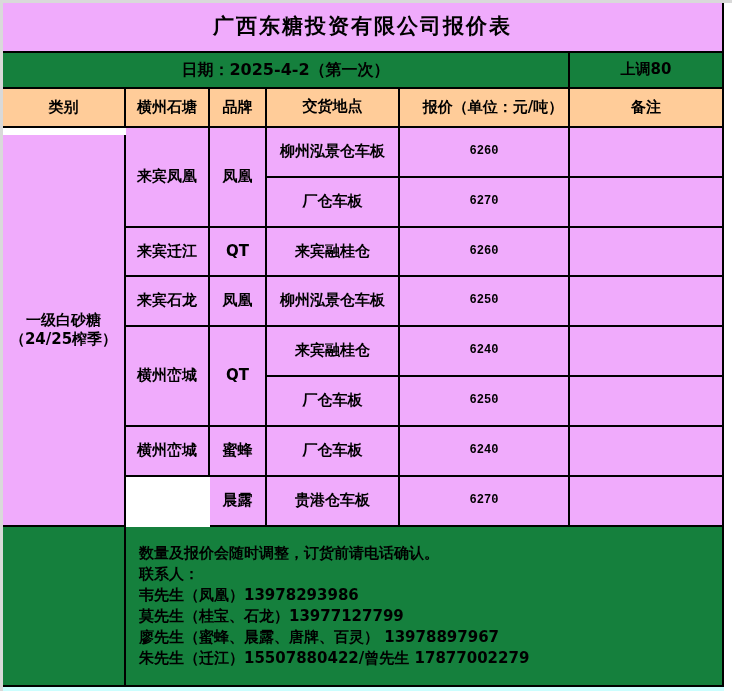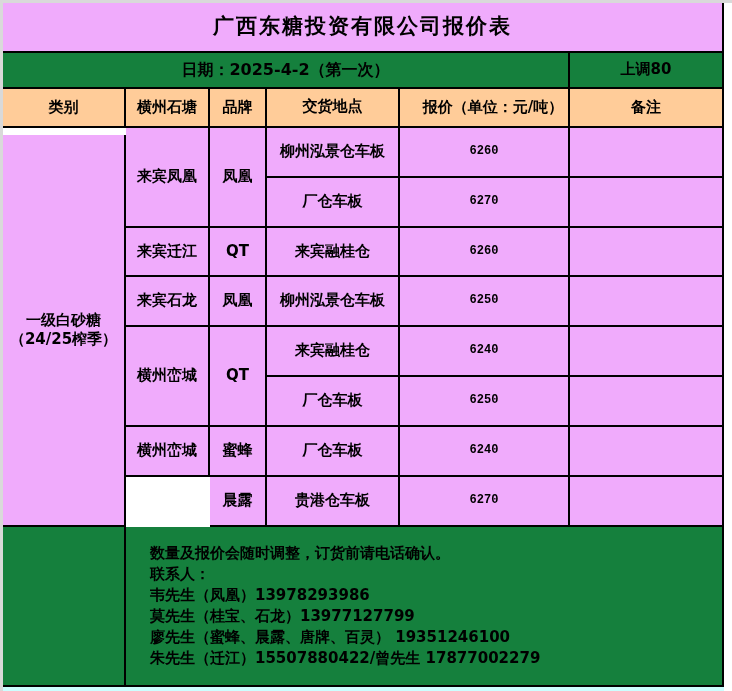--- a/index.html
+++ b/index.html
@@ -58,21 +58,21 @@
   .category-cell { grid-area: 4 / 1 / 12 / 2; margin-top: 7px; }
   .price-cell {
     font-family: Liberation Mono, monospace;
     font-size: 12px;
   }
   .footer-left { grid-area: 12 / 1 / 13 / 2; }
   .footer-text {
     grid-area: 12 / 2 / 13 / 7;
     justify-content: flex-start;
     text-align: left;
-    padding-left: 24px;
+    padding-left: 13px;
     font-size: 15px;
     line-height: 21px;
   }
   .bottom-strip {
     grid-area: 13 / 1 / 14 / 7;
     background: #ccffff;
     border: none;
   }
 </style>
 </head>
@@ -146,20 +146,20 @@
     <div class="cell price-cell" style="grid-area:11/5">6270</div>
     <div class="cell" style="grid-area:11/6"></div>
 
     <div class="cell cyan footer-left"></div>
     <div class="cell cyan footer-text">
       <div>
         <div>数量及报价会随时调整，订货前请电话确认。</div>
         <div>联系人：</div>
         <div>韦先生（凤凰）13978293986</div>
         <div>莫先生（桂宝、石龙）13977127799</div>
-        <div>廖先生（蜜蜂、晨露、唐牌、百灵） 19351246100</div>
+        <div>廖先生（蜜蜂、晨露、唐牌、百灵） 13978897967</div>
         <div>朱先生（迁江）15507880422/曾先生 17877002279</div>
       </div>
     </div>
 
     <div class="cell bottom-strip"></div>
   </div>
 </div>
 
 </body></html>

